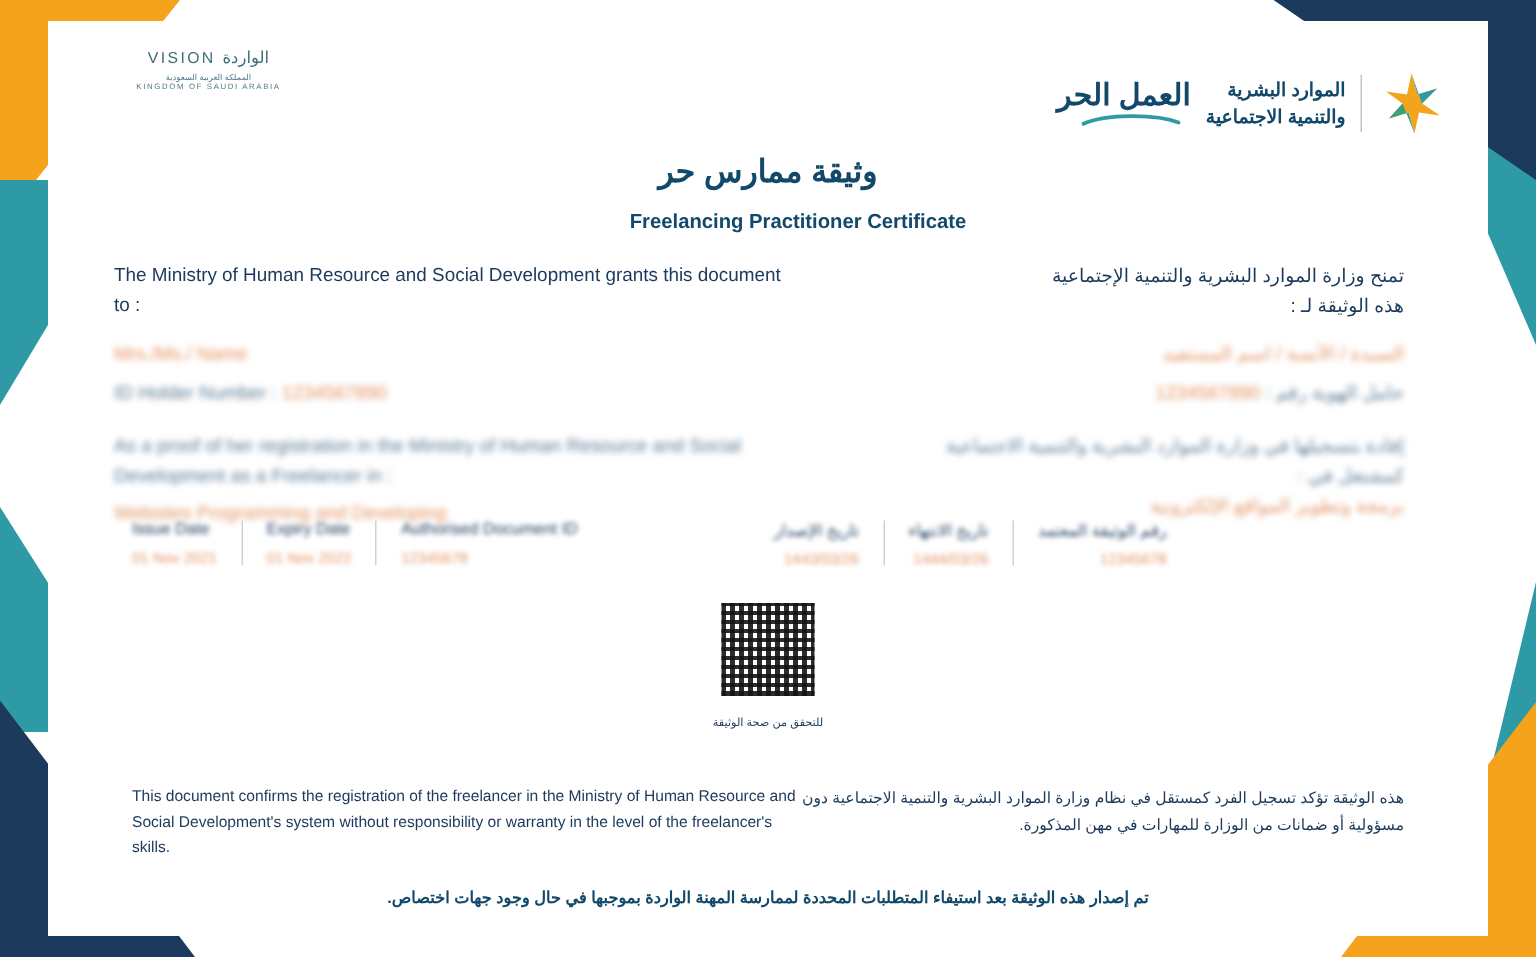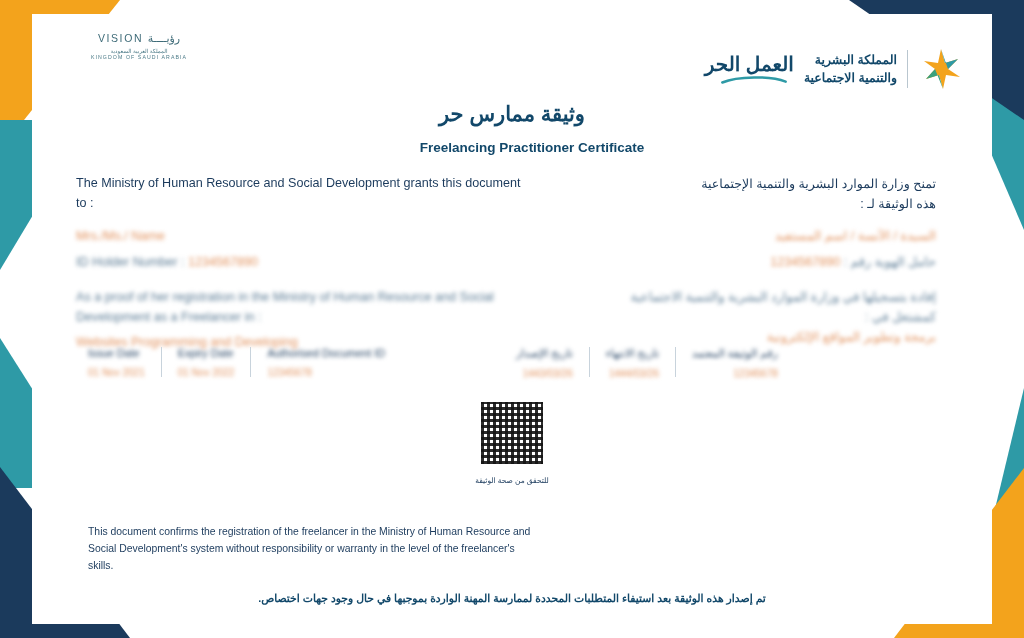--- a/index.html
+++ b/index.html
@@ -167,35 +167,35 @@
   <div class="deco tr-teal"></div>
   <div class="deco tr-navy"></div>
   <div class="deco br-teal"></div>
   <div class="deco br-orange"></div>
 
   <div class="card">
 
     <div class="vision-logo">
       <div class="vision-top">
         <span>VISION</span>
-        <span class="ar">رؤيــــة</span>
+        <span class="ar">الواردة</span>
       </div>
       <div class="vision-sub">المملكة العربية السعودية</div>
       <div class="vision-sub2">KINGDOM OF SAUDI ARABIA</div>
     </div>
 
     <div class="mhrsd">
       <div class="ar-logo">
         <span>العمل الحر</span>
         <svg class="swoosh" width="80" height="12" viewBox="0 0 80 12">
           <path d="M2 9 C20 1, 60 1, 78 8" stroke="#2e9aa6" stroke-width="3" fill="none" stroke-linecap="round"></path>
         </svg>
       </div>
       <div class="mhrsd-ar">
-        <div>المملكة البشرية</div>
+        <div>الموارد البشرية</div>
         <div>والتنمية الاجتماعية</div>
       </div>
       <div class="mhrsd-sep"></div>
       <div class="mhrsd-mark">
         <svg width="46" height="48" viewBox="0 0 46 48">
           <path d="M23 4 L27 18 L40 14 L30 24 L42 32 L28 30 L25 44 L21 30 L8 34 L17 24 L6 16 L20 18 Z" fill="#f3a31c"></path>
           <path d="M23 4 L27 18 L40 14 L30 24 Z" fill="#2e9aa6"></path>
           <path d="M25 44 L21 30 L8 34 L17 24 Z" fill="#3aa17e"></path>
         </svg>
       </div>
@@ -261,17 +261,18 @@
         <div class="meta-val">12345678</div>
       </div>
     </div>
 
     <div class="qr-wrap">
       <div class="qr"></div>
       <div class="qr-cap-ar">للتحقق من صحة الوثيقة</div>
     </div>
 
     <div class="disc-en">This document confirms the registration of the freelancer in the Ministry of Human Resource and Social Development's system without responsibility or warranty in the level of the freelancer's skills.</div>
+    <div class="disc-ar">هذه الوثيقة تؤكد تسجيل الفرد كمستقل في نظام وزارة الموارد البشرية والتنمية الاجتماعية دون مسؤولية أو ضمانات من الوزارة للمهارات في مهن المذكورة.</div>
 
     <div class="footer-note">تم إصدار هذه الوثيقة بعد استيفاء المتطلبات المحددة لممارسة المهنة الواردة بموجبها في حال وجود جهات اختصاص.</div>
 
   </div>
 </div>
 
 </body></html>

